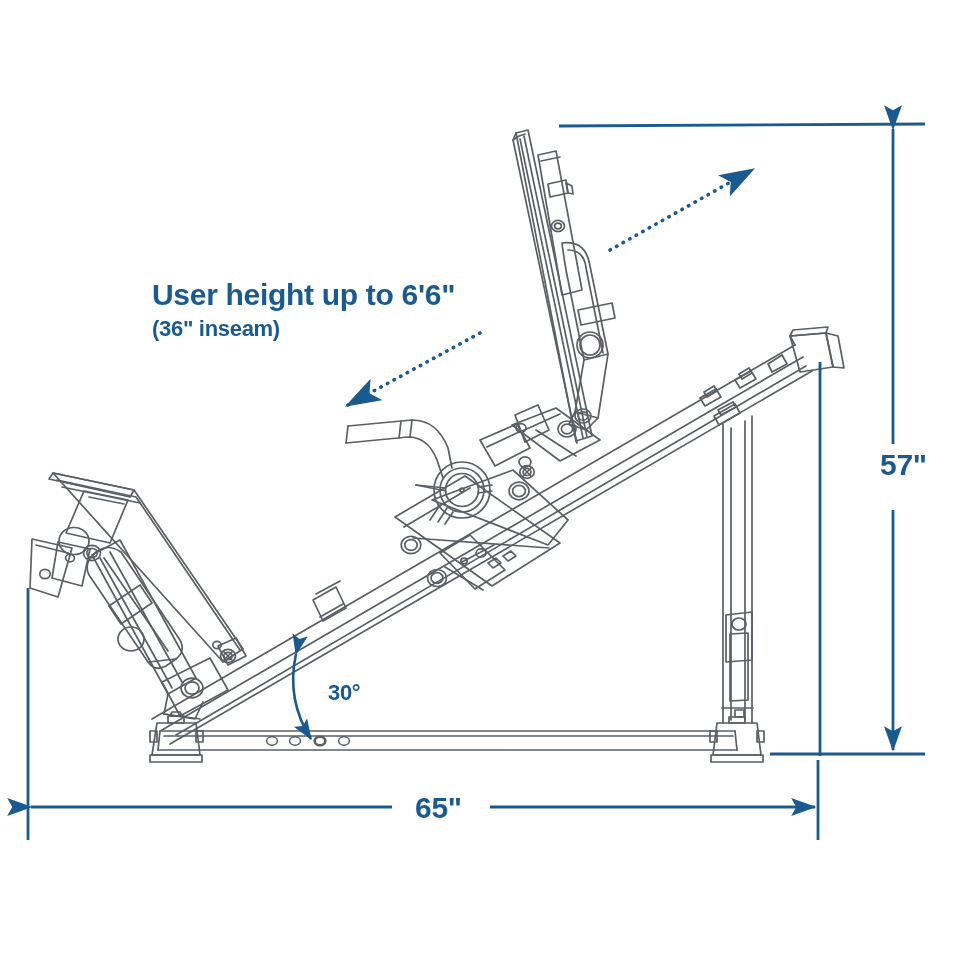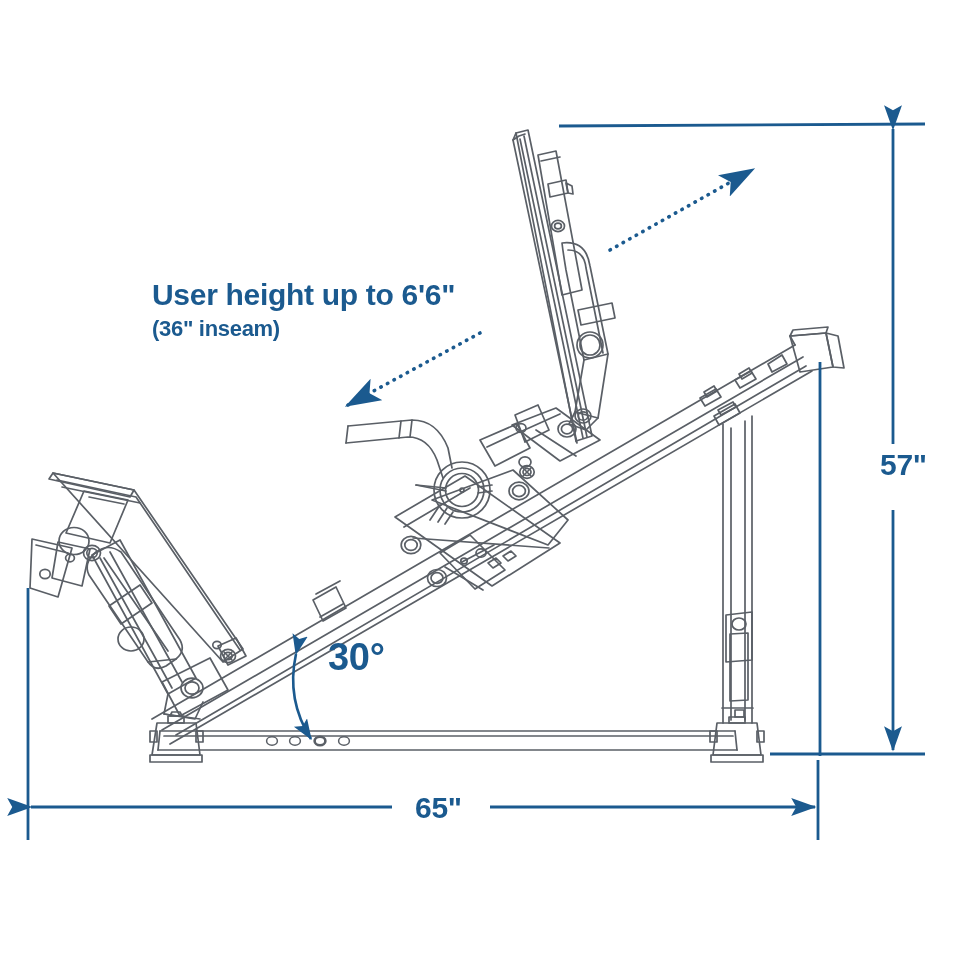--- a/index.html
+++ b/index.html
@@ -52,22 +52,22 @@
   }
   #label-width {
     left: 407px;
     top: 789px;
     font-size: 30px;
     background: #ffffff;
     padding: 2px 8px;
   }
   #label-angle {
     left: 328px;
-    top: 636px;
-    font-size: 38px;
+    top: 680px;
+    font-size: 22px;
   }
 </style>
 </head>
 <body>
 
 <div id="stage">
 
   <svg id="diagram-svg" viewBox="0 0 960 960">
     <defs>
       <marker id="arrow-solid" markerWidth="10" markerHeight="10" refX="8.5" refY="3.2" orient="auto" markerUnits="strokeWidth">

